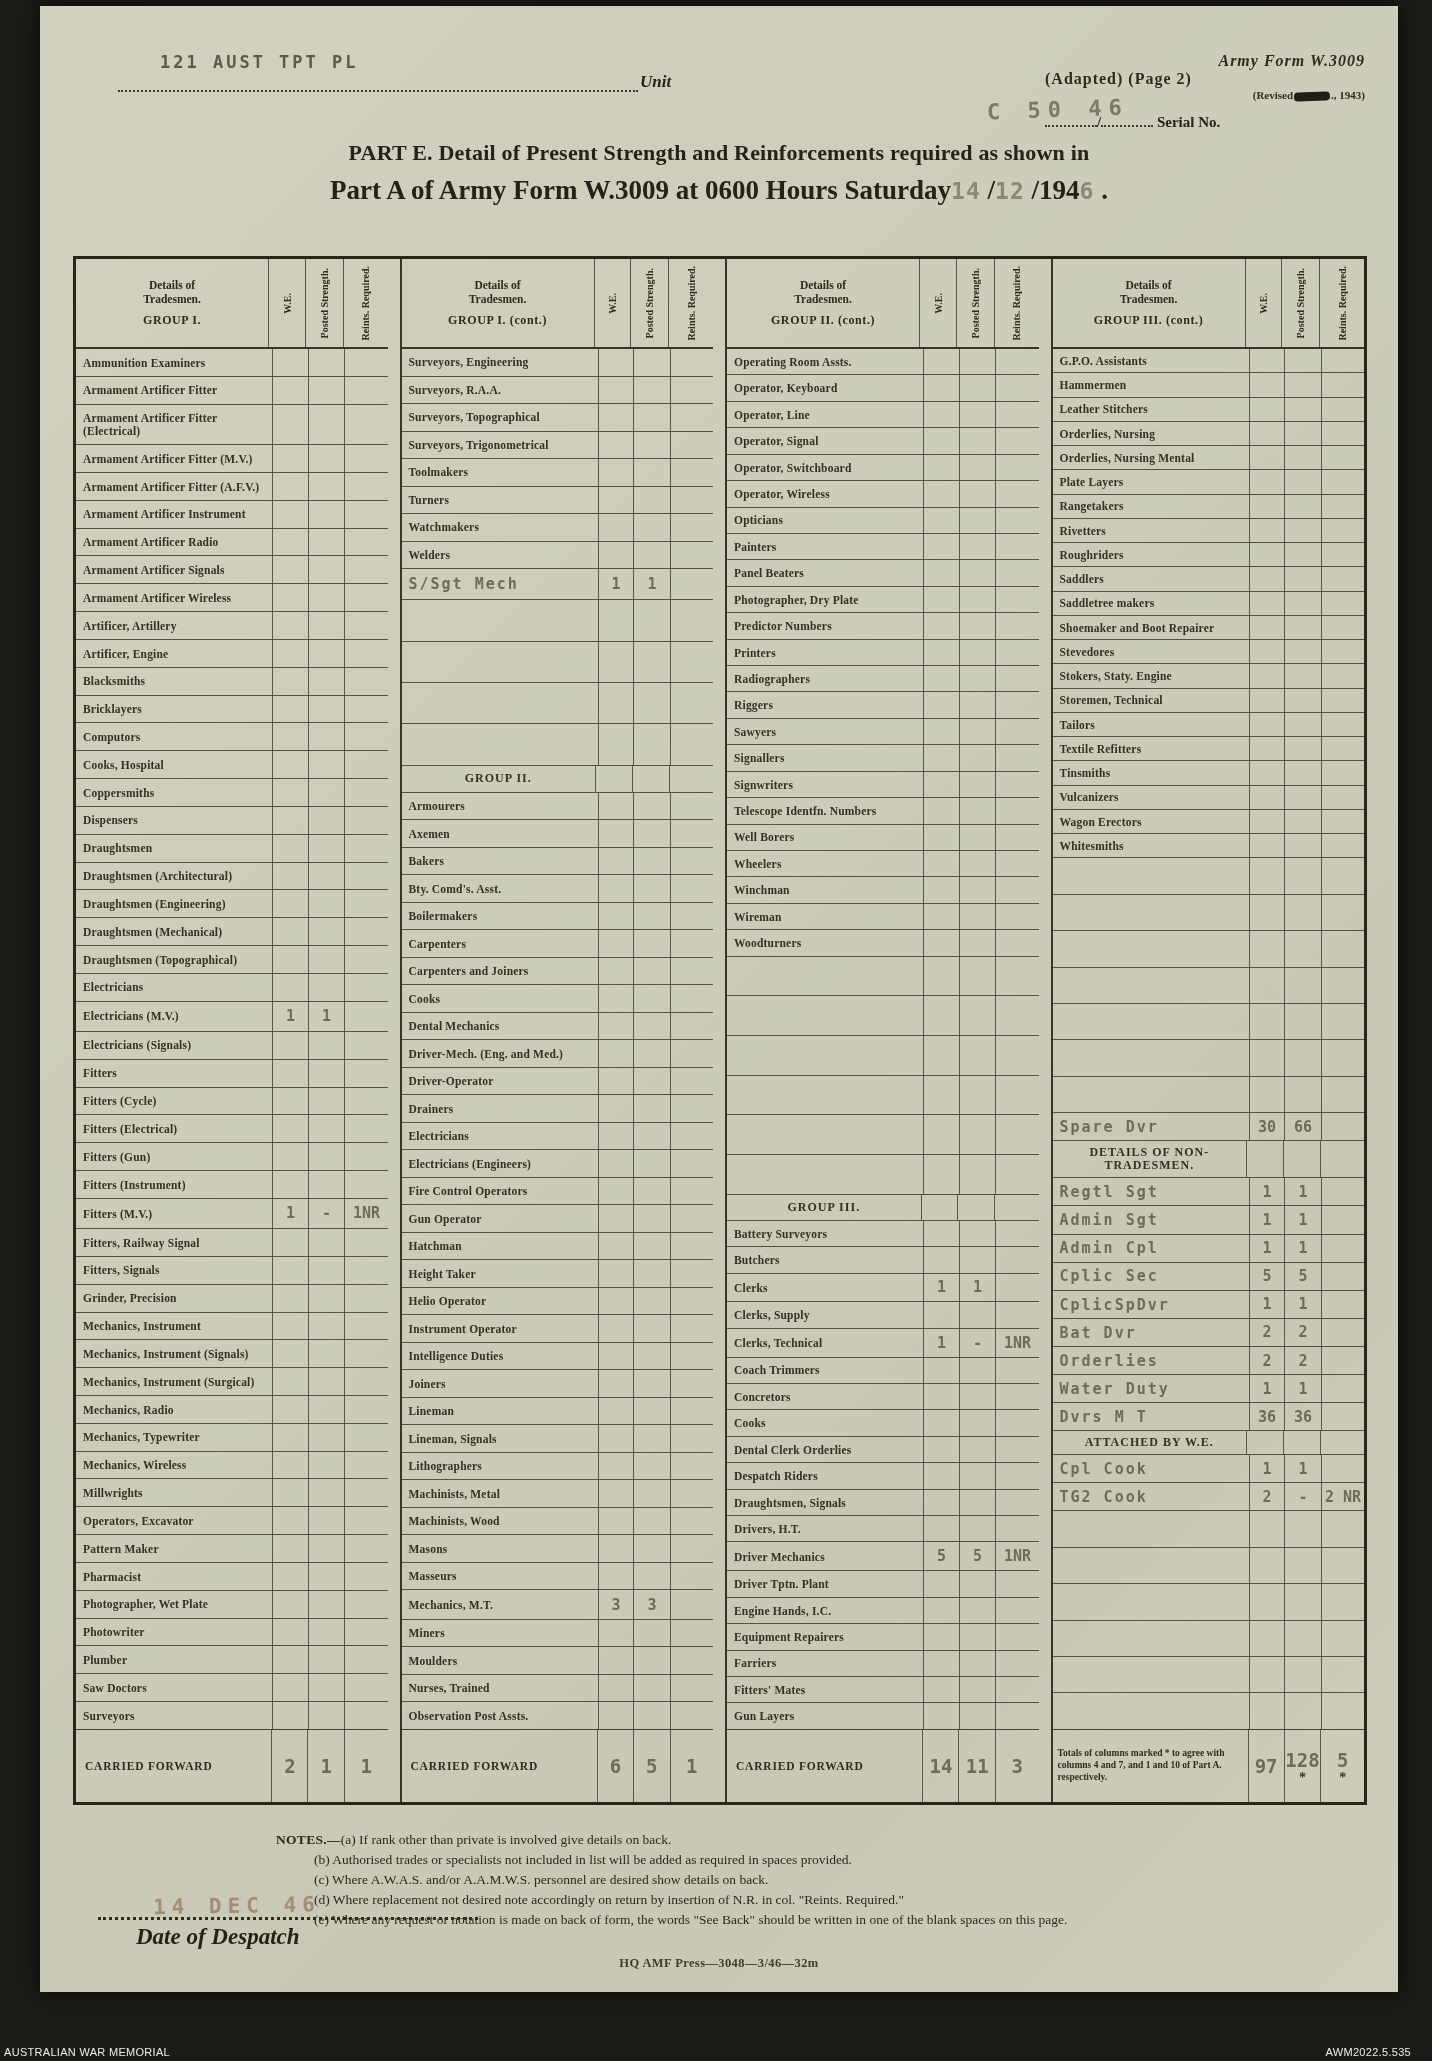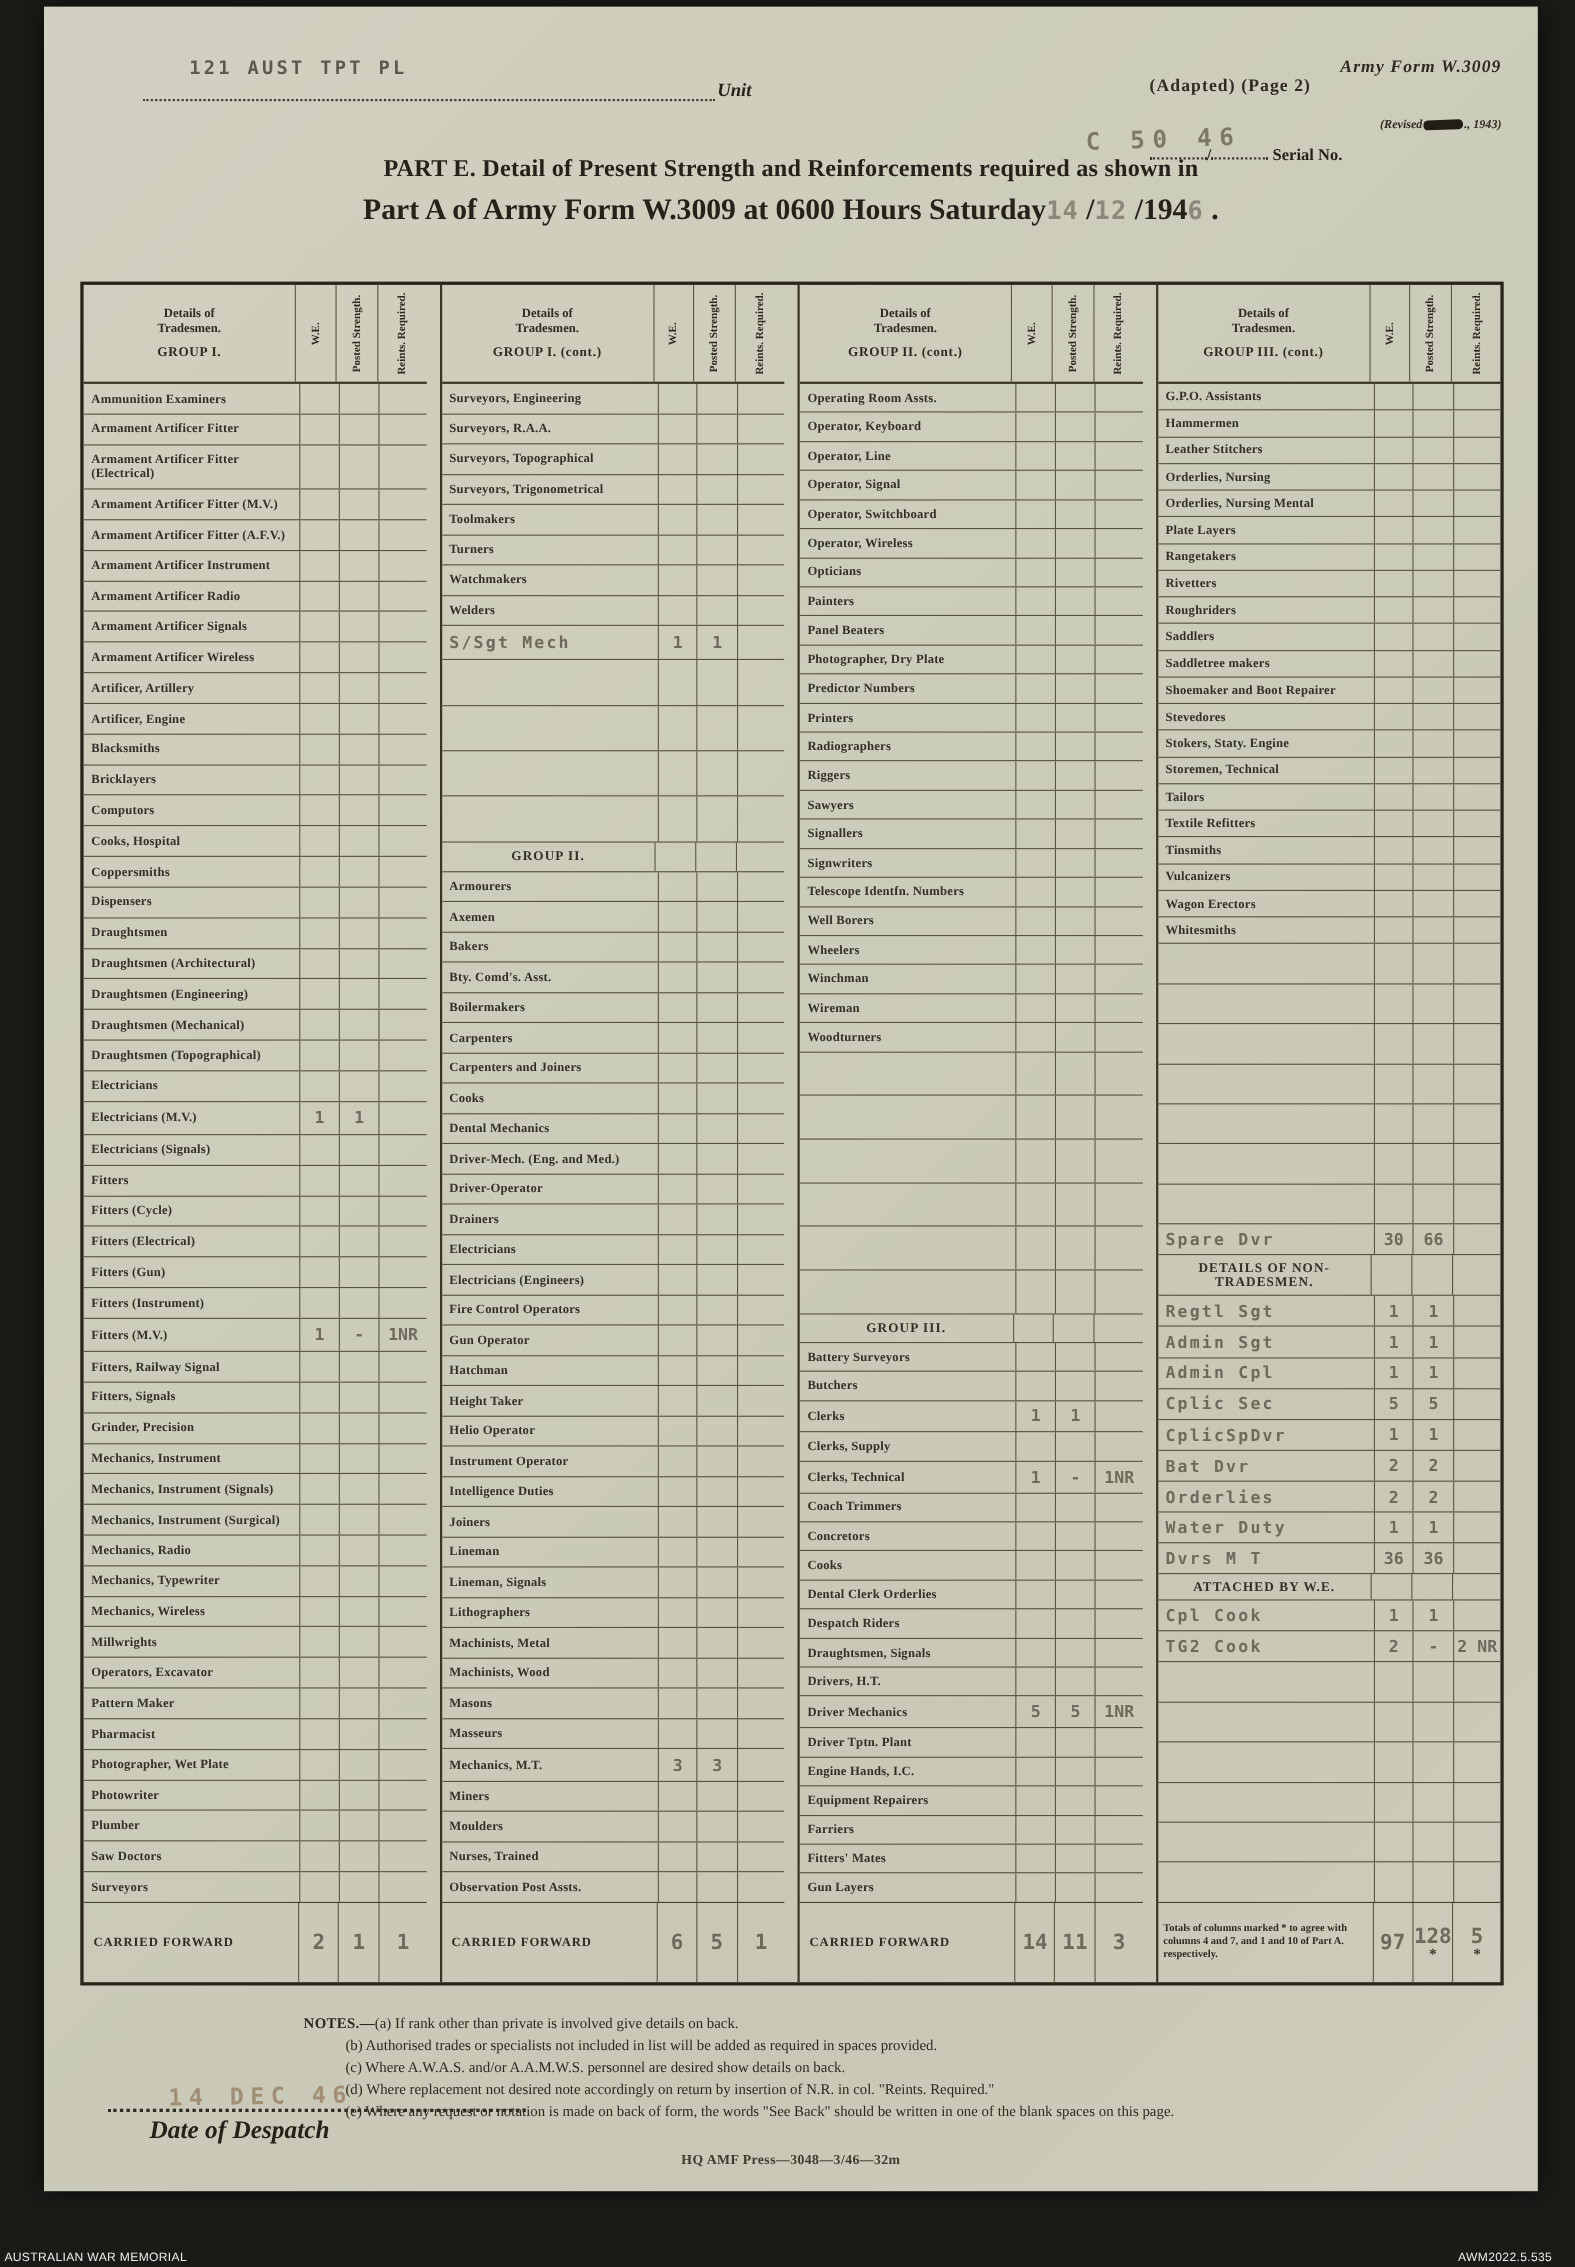--- a/index.html
+++ b/index.html
@@ -7,33 +7,33 @@
     width:1432px;height:2061px;position:relative;
     background:#1a1a17;overflow:hidden;
     font-family:"Liberation Serif",serif;
   }
   .paper{
     position:absolute;left:40px;top:6px;width:1358px;height:1986px;
     background:linear-gradient(135deg,#d2d1c1 0%,#ccccba 45%,#c9c8b6 75%,#cfcebe 100%);
     box-shadow:0 0 22px rgba(0,0,0,.65);
   }
   
-  .unit{position:absolute;top:46px;left:90px;width:610px;}
+  .unit{position:absolute;top:46px;left:78px;width:610px;}
   .unit .val{
     font-family:"DejaVu Sans Mono",monospace;font-weight:bold;font-size:17px;
     color:#5d594d;letter-spacing:3px;margin-left:42px;
   }
   .unit .lineo{display:flex;align-items:flex-end;}
   .unit .dotline{width:520px;border-bottom:2.5px dotted #3d3a2e;height:4px;}
   .unit .ulabel{font-style:italic;font-weight:bold;font-size:17px;color:#26231b;margin-left:2px;}
 
   .formblock{position:absolute;top:46px;left:1005px;width:320px;color:#2f2b20;}
   .formblock .f1{font-style:italic;font-weight:bold;font-size:16px;letter-spacing:1px;text-align:right;}
   .formblock .f2{font-weight:bold;font-size:16px;letter-spacing:1px;}
-  .formblock .f3{font-weight:bold;font-size:11px;text-align:right;margin-top:19px;font-style:italic;}
+  .formblock .f3{font-weight:bold;font-size:11px;text-align:right;margin-top:1px;}
   .blot{display:inline-block;width:36px;height:9px;background:#211e16;border-radius:4px;vertical-align:middle;transform:rotate(-2deg);margin:0 1px;}
   .serialrow{position:relative;margin-top:12px;height:28px;font-weight:bold;font-size:15px;color:#26231b;}
   .serialstamp{
     position:absolute;left:-58px;top:-16px;font-family:"DejaVu Sans Mono",monospace;
     font-weight:bold;font-size:22px;color:#7e7869;letter-spacing:7px;transform:rotate(-2deg);
   }
   .sdots{display:inline-block;width:52px;border-bottom:2px dotted #3d3a2e;height:12px;}
   .title{position:absolute;top:134px;left:0;width:100%;text-align:center;color:#25221a;}
   .title .l1{font-size:22px;font-weight:bold;letter-spacing:.2px;}
   .title .l2{font-size:27px;font-weight:bold;margin-top:9px;}

